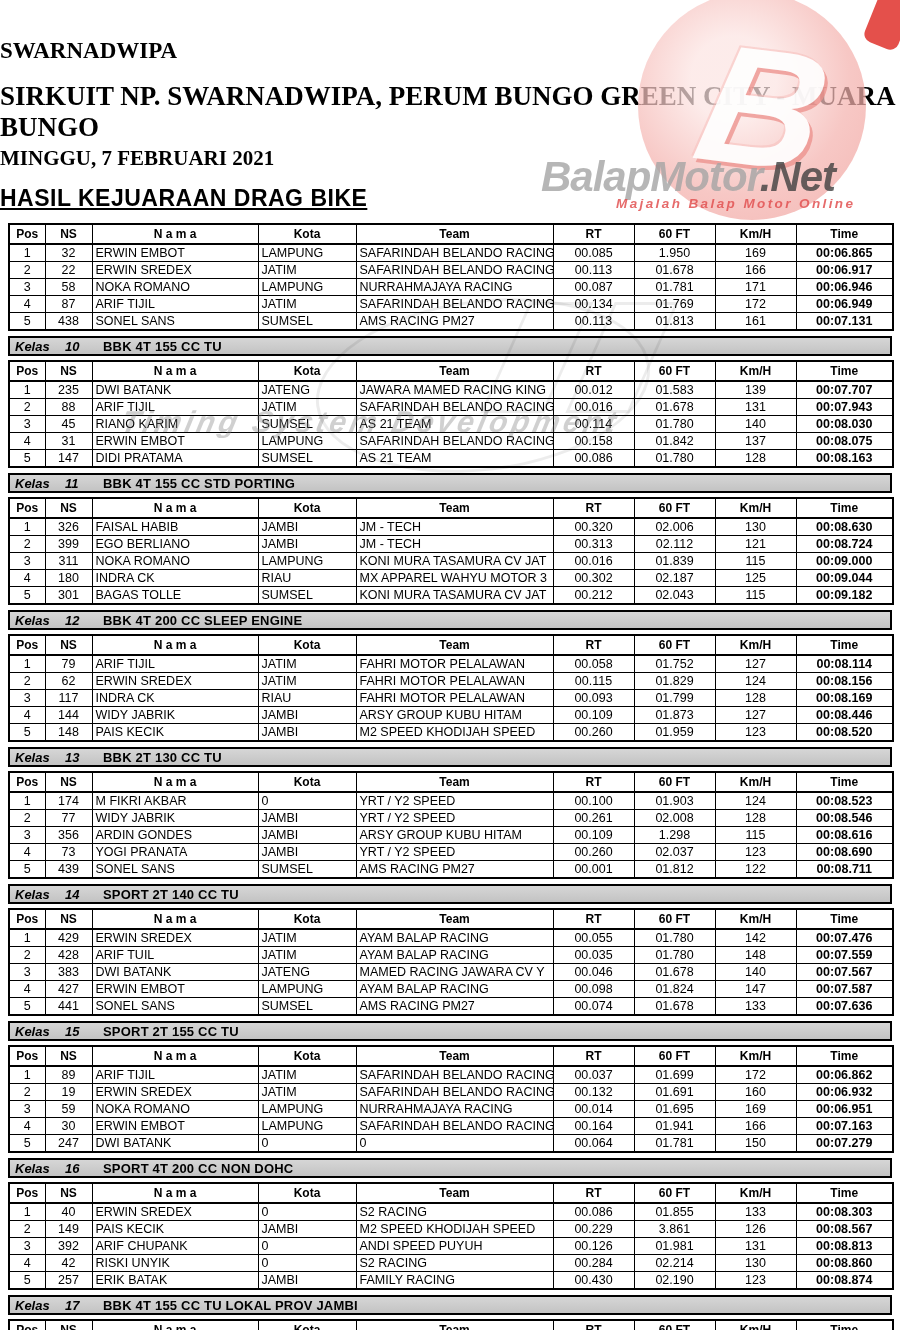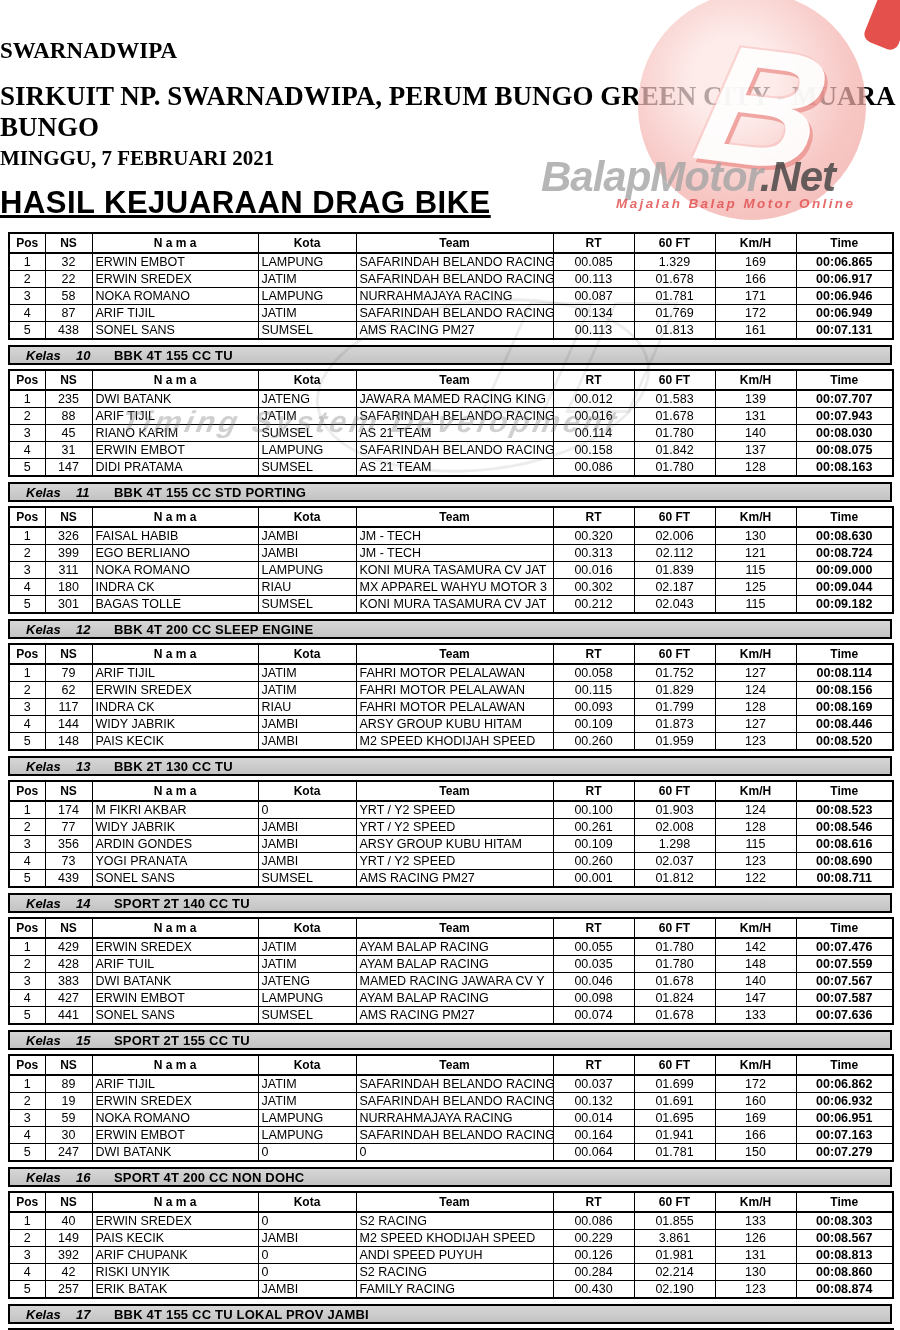--- a/index.html
+++ b/index.html
@@ -5,28 +5,28 @@
   html,body{margin:0;padding:0;background:#fff;}
   .page{position:relative;width:900px;height:1330px;background:#fff;overflow:hidden;
         font-family:"Liberation Sans",sans-serif;color:#000;}
   
   .doc-header{position:relative;text-align:left;padding-top:38px;
               font-family:"Liberation Serif",serif;font-weight:bold;}
   .doc-title-1{font-size:23px;margin-bottom:17px;}
   .doc-title-2{font-size:22px;margin-bottom:13px;}
   .doc-title-3{font-size:27px;margin-bottom:3px;}
   .doc-title-4{font-size:21px;}
-  .result-title{font-family:"Liberation Sans",sans-serif;font-weight:bold;font-size:31px;
+  .result-title{font-family:"Liberation Sans",sans-serif;font-weight:bold;font-size:23px;
                 text-decoration:underline;margin-top:14px;letter-spacing:.5px;}
   
   .content{position:relative;margin:11px 8px 0 8px;}
   .kelas-section:not(:first-child){margin-top:5px;}
   .kelas-bar{height:16px;border:2px solid #000;background:linear-gradient(#d6d6d6,#c3c3c3);
              display:flex;align-items:center;font-size:13px;font-weight:bold;margin-bottom:4px;}
-  .kelas-label{font-style:italic;margin-left:16px;width:50px;}
+  .kelas-label{font-style:italic;margin-left:5px;width:50px;}
   .kelas-num{font-style:italic;width:38px;}
   .kelas-name{letter-spacing:.2px;}
   .results-table{width:884px;border-collapse:collapse;table-layout:fixed;border:2px solid #000;background:transparent;}
   .results-table th{border:1px solid #000;border-bottom:2px solid #000;height:18px;
                     font-size:12px;font-weight:bold;padding:0 2px;white-space:nowrap;overflow:hidden;}
   .results-table td{border:1px solid #000;height:16px;line-height:16px;font-size:12.5px;
                     padding:0 3px;white-space:nowrap;overflow:hidden;}
   .ac{text-align:center;}
   .al{text-align:left;}
   .time-cell{font-weight:bold;}
@@ -95,21 +95,21 @@
             </tr>
           </thead>
       <tbody>
             <tr>
               <td class="ac">1</td>
               <td class="ac">32</td>
               <td class="al">ERWIN EMBOT</td>
               <td class="al">LAMPUNG</td>
               <td class="al">SAFARINDAH BELANDO RACING</td>
               <td class="ac">00.085</td>
-              <td class="ac">1.329</td>
+              <td class="ac">1.950</td>
               <td class="ac">169</td>
               <td class="ac time-cell">00:06.865</td>
             </tr>
             <tr>
               <td class="ac">2</td>
               <td class="ac">22</td>
               <td class="al">ERWIN SREDEX</td>
               <td class="al">JATIM</td>
               <td class="al">SAFARINDAH BELANDO RACING</td>
               <td class="ac">00.113</td>

